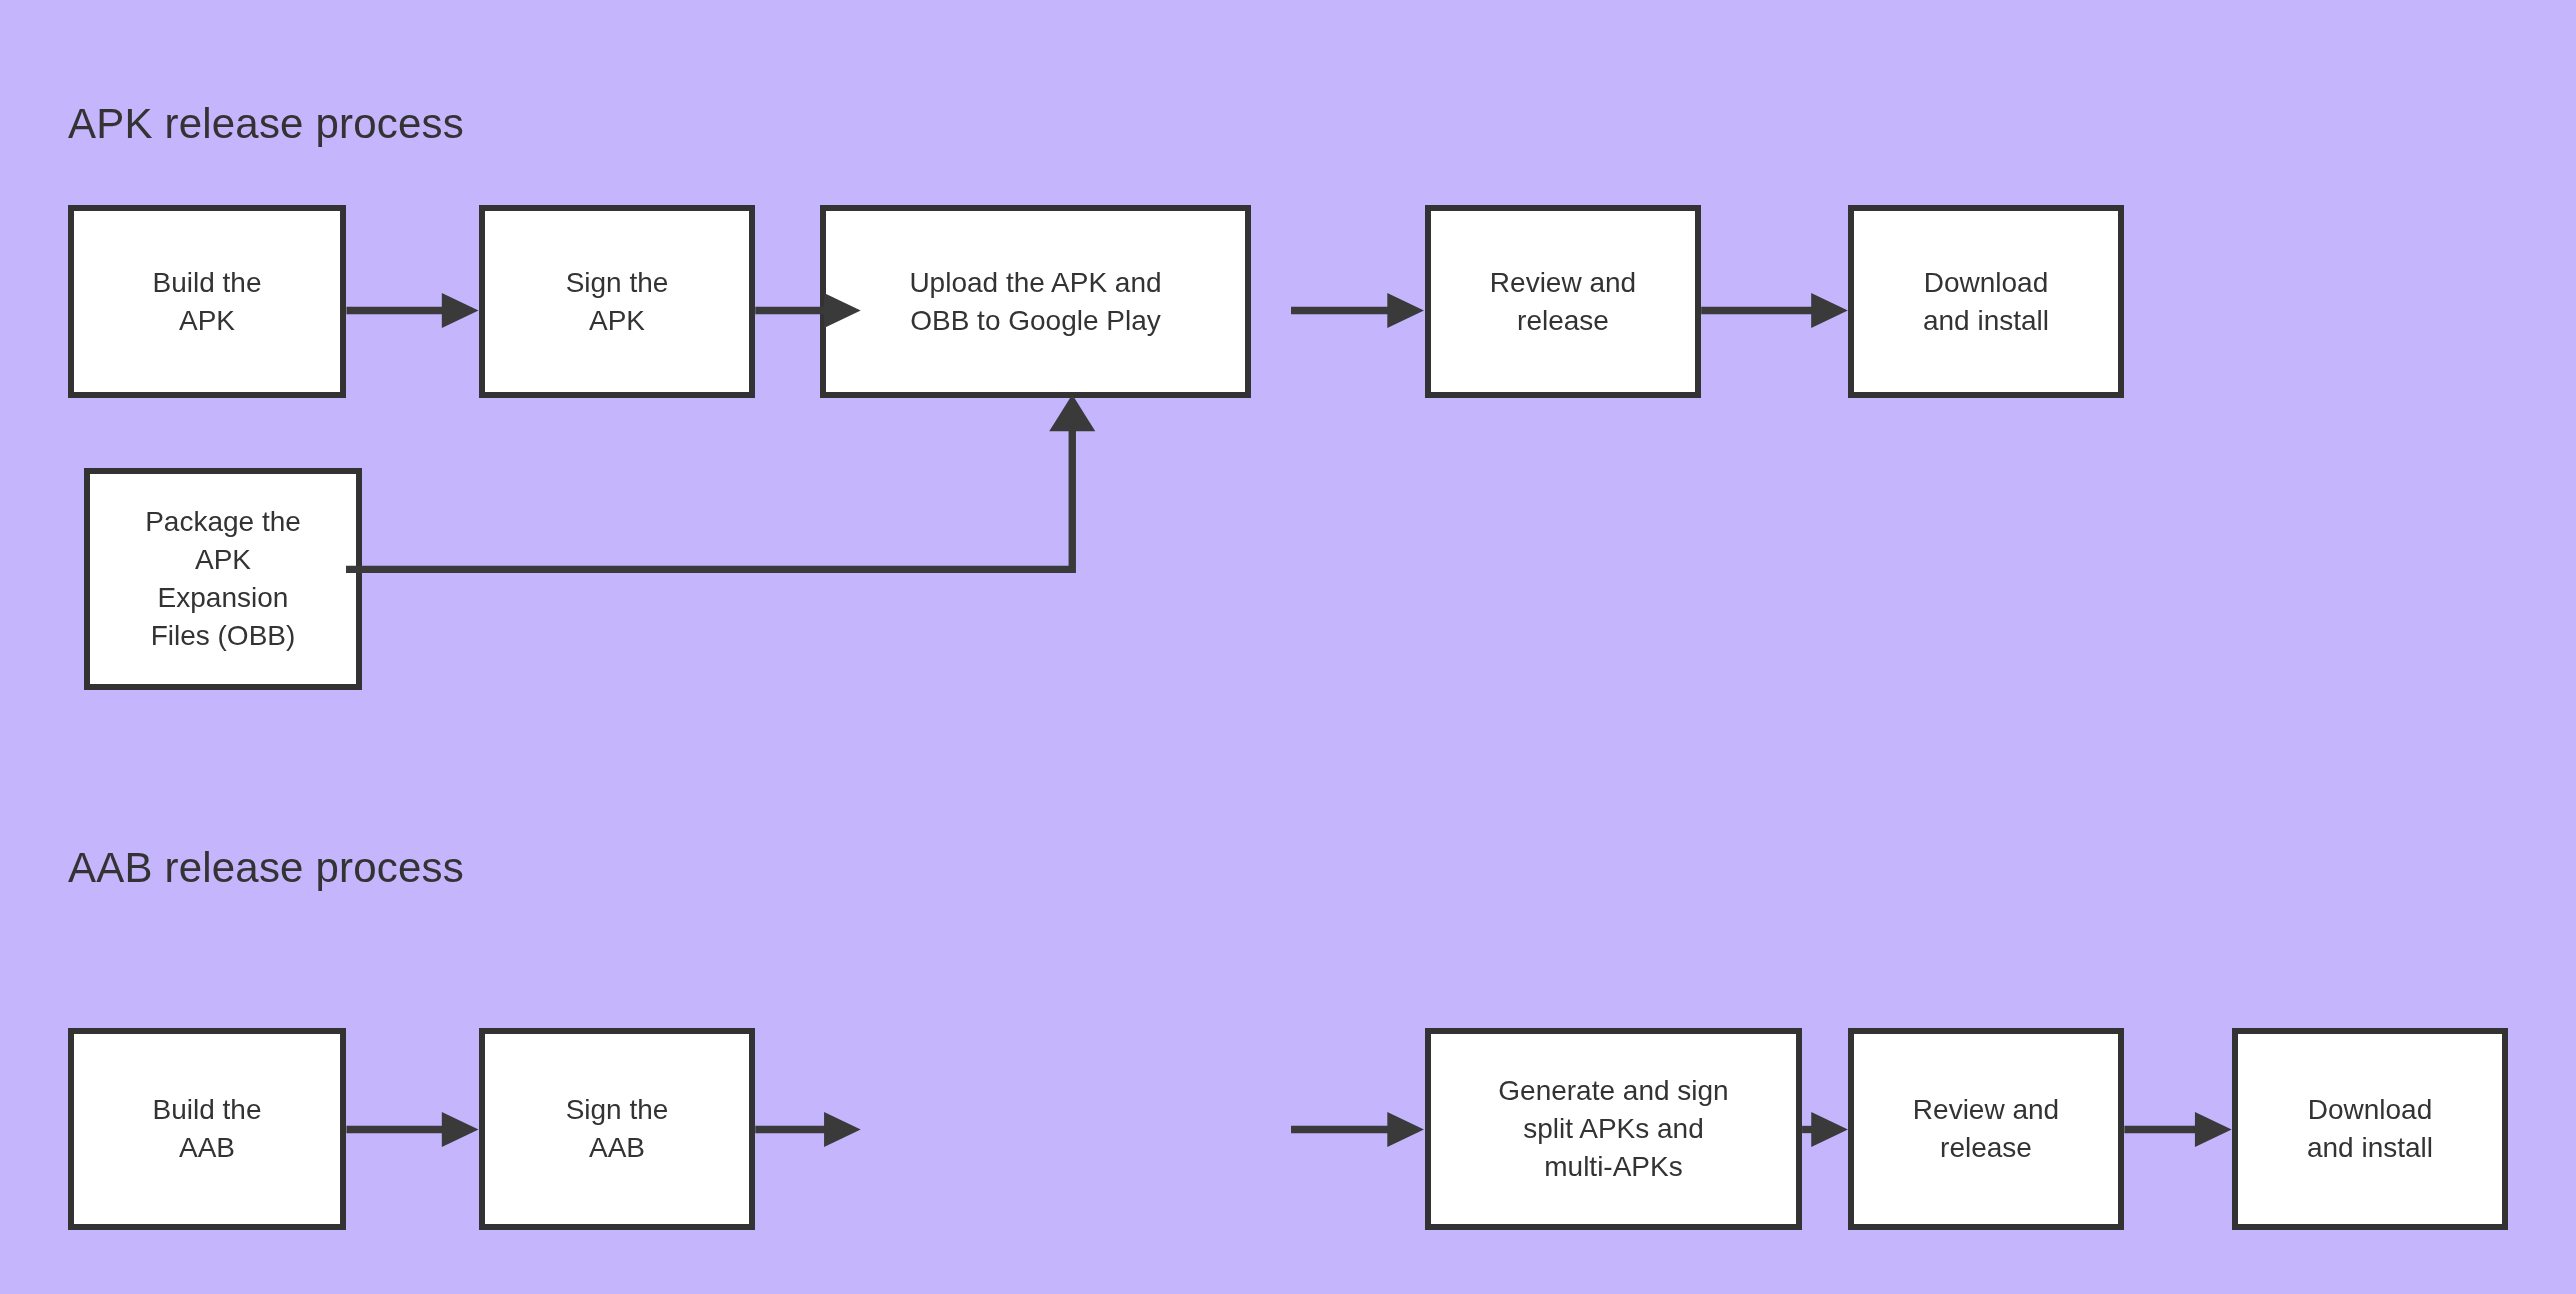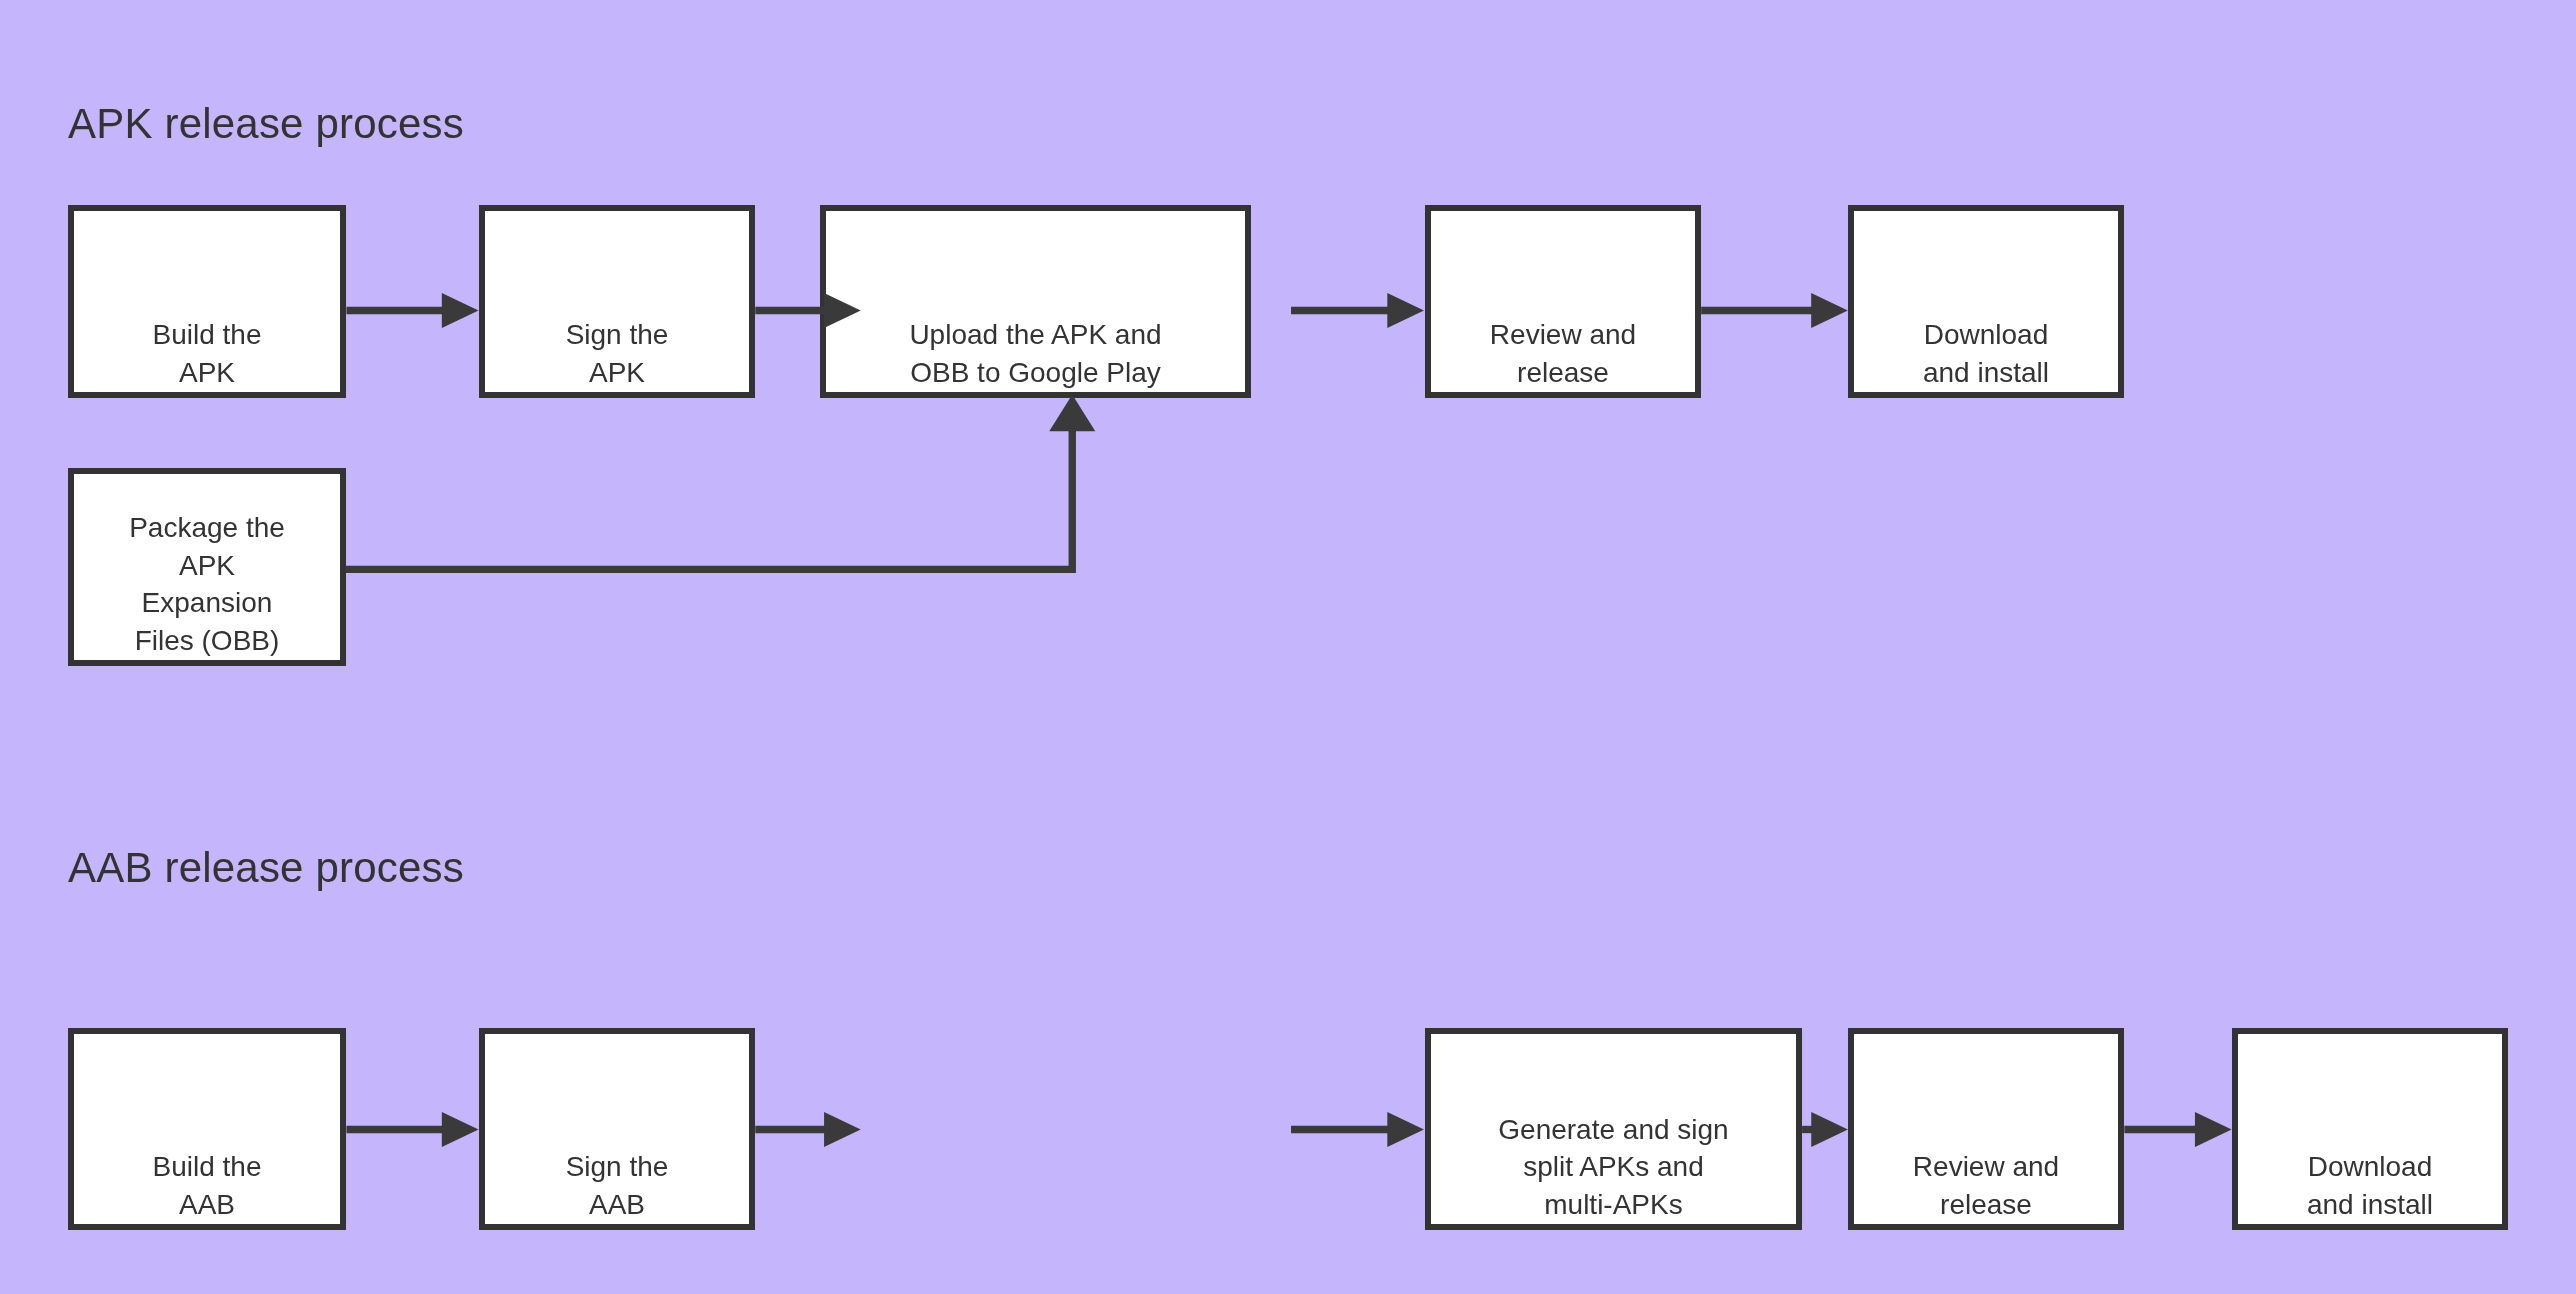--- a/index.html
+++ b/index.html
@@ -16,21 +16,21 @@
     white-space:nowrap;
     line-height:1;
   }
 
   .node{
     position:absolute;
     background:#ffffff;
     border:6.4px solid #333333;
     box-sizing:border-box;
     display:flex;
-    align-items:flex-end;
+    align-items:center;
     justify-content:center;
     text-align:center;
   }
   .node .node-label{
     color:#333333;
     font-size:28px;
     line-height:1.35;
     padding:0 9.2px;
     white-space:pre-line;
   }
@@ -63,21 +63,21 @@
   <div class="node" style="left:1425px; top:205px; width:276px; height:193px;">
     <span class="node-label">Review and
 release</span>
   </div>
 
   <div class="node" style="left:1848px; top:205px; width:276px; height:193px;">
     <span class="node-label">Download
 and install</span>
   </div>
 
-  <div class="node" style="left:68px; top:468px; width:278px; height:198px;">
+  <div class="node" style="left:84px; top:468px; width:278px; height:222px;">
     <span class="node-label">Package the
 APK
 Expansion
 Files (OBB)</span>
   </div>
 
   <div class="conn" style="left:346px; top:283px;">
     <svg width="133" height="55" viewBox="0 0 144 60" aria-hidden="true">
       <line x1="0" y1="30" x2="108" y2="30" stroke="#3a3a3a" stroke-width="8"></line>
       <polygon points="104,11 144,30 104,49" fill="#3a3a3a"></polygon>

